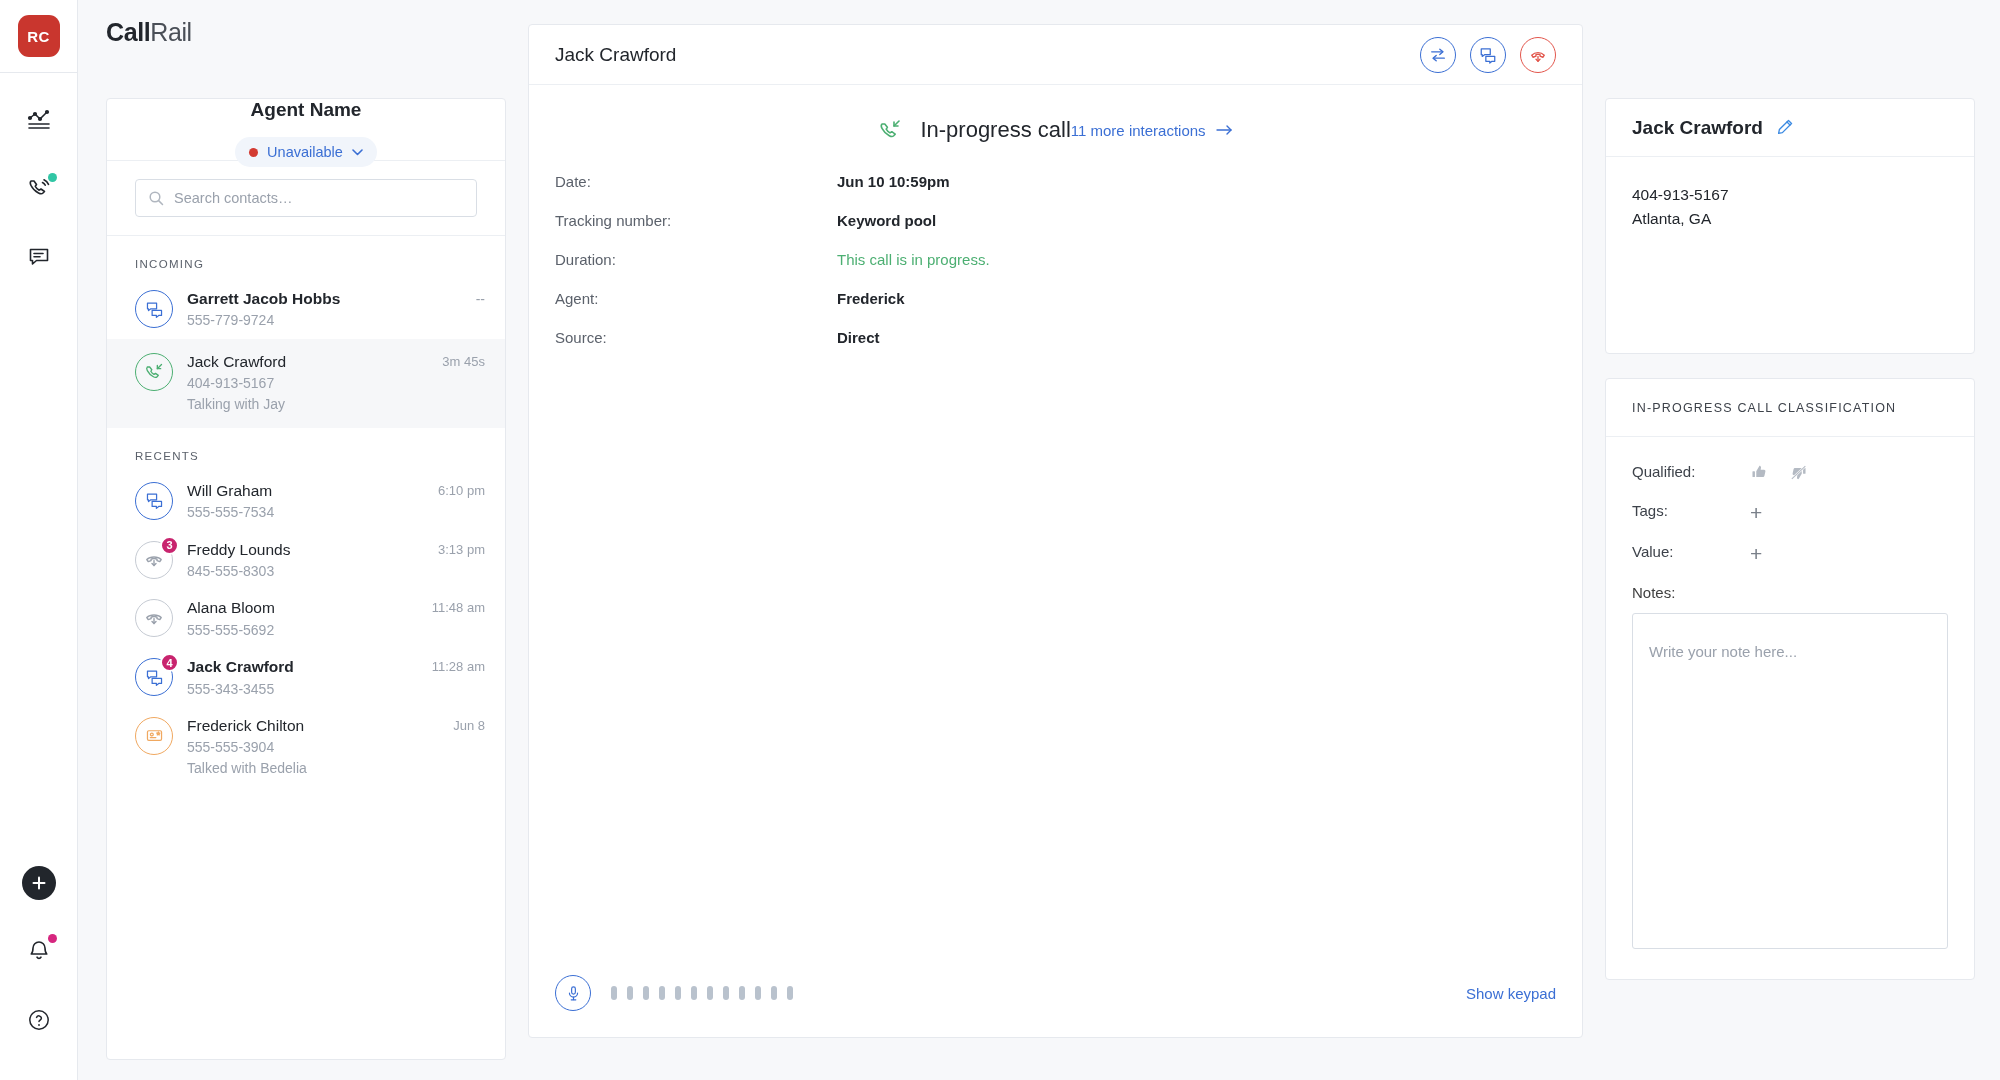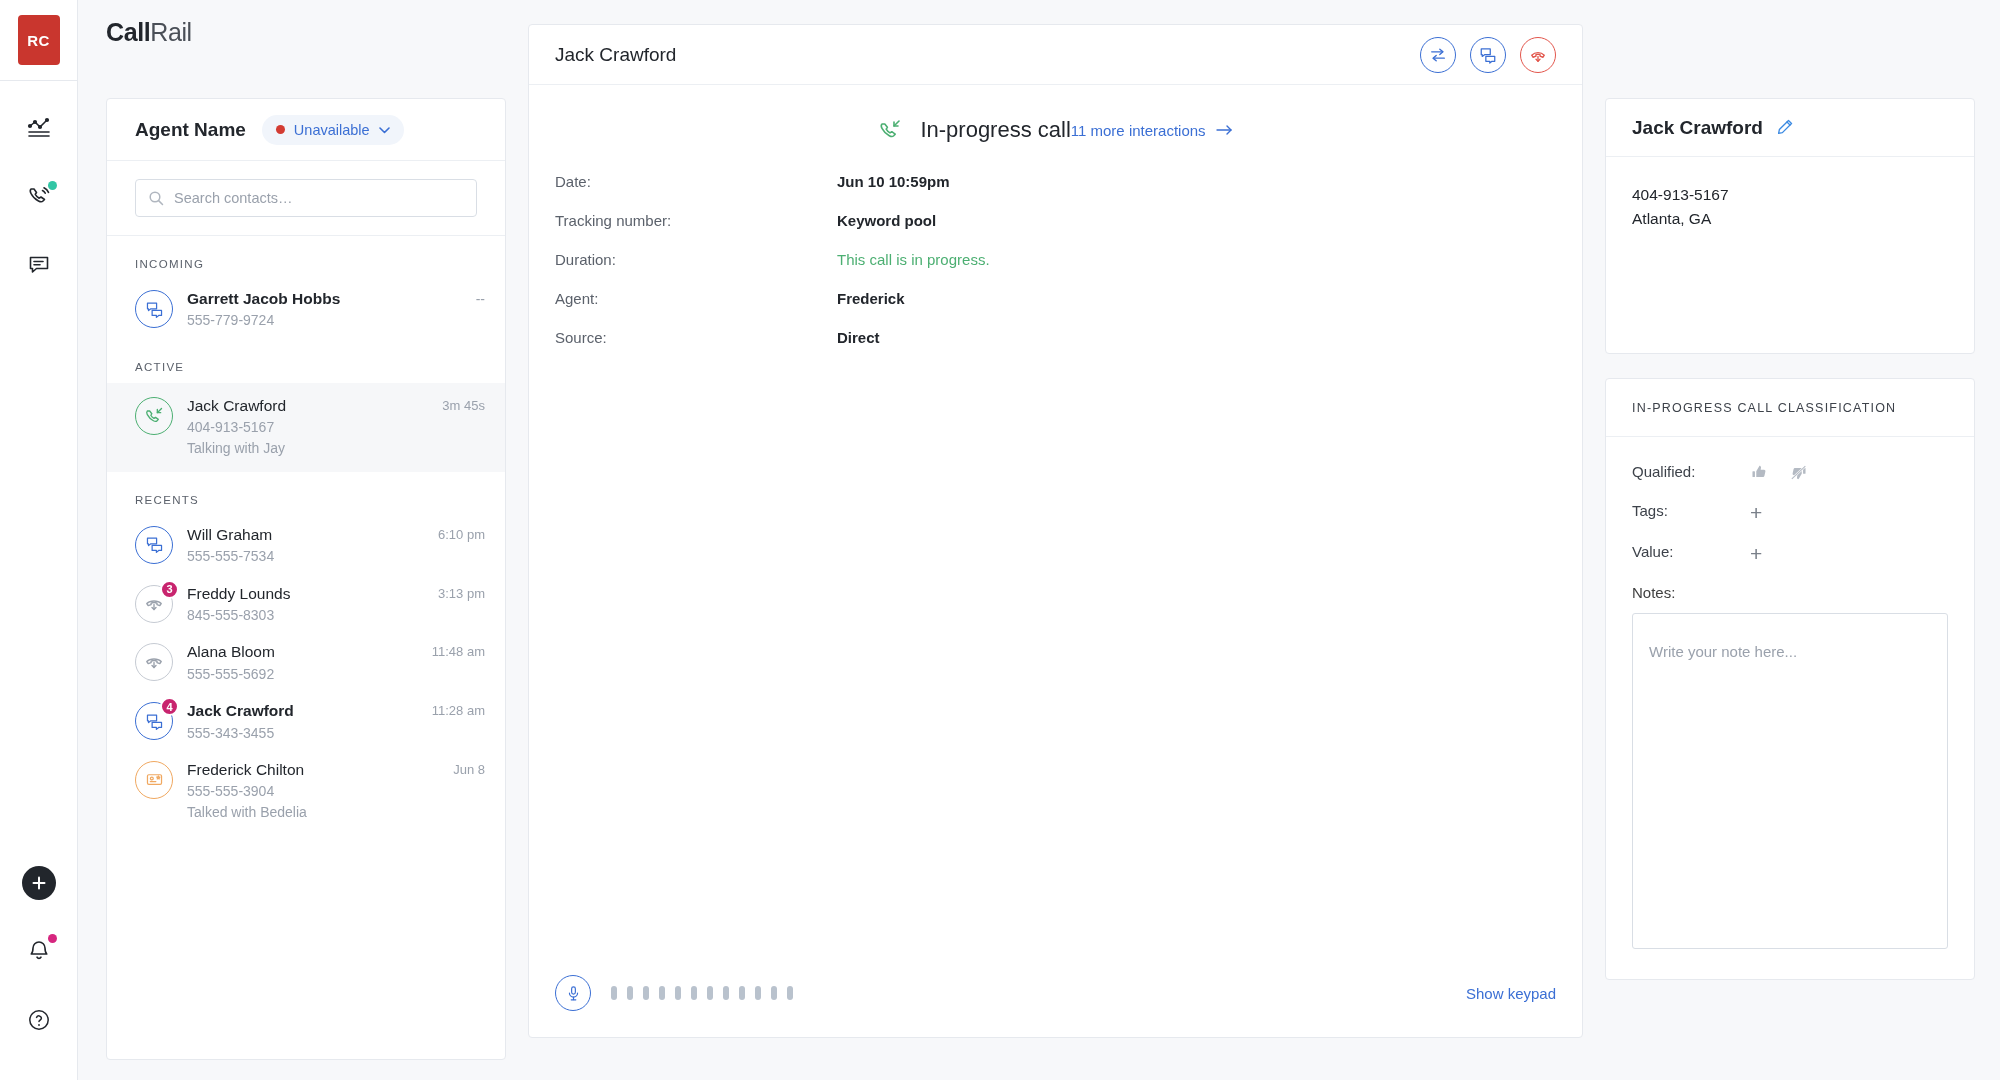--- a/index.html
+++ b/index.html
@@ -13,21 +13,21 @@
   .app { display: flex; width: 2000px; height: 1080px; }
 
   
   .rail {
     width: 78px; min-width: 78px; height: 1080px;
     background: #ffffff;
     border-right: 1px solid #e6e9ee;
     display: flex; flex-direction: column; align-items: center;
   }
   .rail-logo {
-    width: 42px; height: 50px; border-radius: 4px;
+    width: 42px; height: 42px; border-radius: 11px;
     background: #c9362e; color: #fff;
     display: flex; align-items: center; justify-content: center;
     font-size: 15px; font-weight: bold; letter-spacing: .3px;
     margin-top: 15px; margin-bottom: 15px;
   }
   .rail-sep { width: 100%; height: 1px; background: #e6e9ee; }
   .rail-icons { display: flex; flex-direction: column; align-items: center; padding-top: 28px; gap: 28px; }
   .rail-btn { position: relative; width: 40px; height: 40px; display: flex; align-items: center; justify-content: center; cursor: pointer; }
   .rail-dot {
     position: absolute; top: 4px; right: 2px;
@@ -55,21 +55,21 @@
 
   
   .col-contacts {
     width: 400px; min-width: 400px;
     margin-top: 98px; height: 962px;
     background: #fff; border: 1px solid #e6e9ee; border-radius: 4px;
     display: flex; flex-direction: column; overflow: hidden;
   }
   .agent-head {
     height: 62px; display: flex; align-items: center; padding: 0 28px;
-    border-bottom: 1px solid #eceff3; gap: 16px;
+    border-bottom: 1px solid #eceff3; gap: 16px; flex-direction: column;
   }
   .agent-name { font-size: 19px; font-weight: bold; color: #22262c; }
   .status-pill {
     display: flex; align-items: center; gap: 9px;
     background: #f1f5fb; border-radius: 20px;
     padding: 7px 14px; cursor: pointer;
   }
   .status-dot { width: 9px; height: 9px; border-radius: 50%; background: #d33b32; }
   .status-label { color: #3b6fd4; font-size: 14.5px; }
   .chev { color: #3b6fd4; font-size: 12px; line-height: 1; }
@@ -322,21 +322,20 @@
                 </span>
 
        </div>
        <div class="c-body">
          <div class="c-name bold">Garrett Jacob Hobbs</div>
          <div class="c-phone">555-779-9724</div>
 
        </div>
        <div class="c-time dash">--</div>
             </div>
-            <div class="group-label">ACTIVE</div>
             <div class="contact active-row">
               <div class="avatar green">
          <span>
                   <svg width="20" height="20" viewBox="0 0 24 24" fill="none" stroke="#4caf72" stroke-width="1.6" stroke-linecap="round" stroke-linejoin="round">
       <path d="M4 6c-1 1-1 2.5 0 4.4 1.6 3.1 4.2 5.7 7.3 7.3 1.9 1 3.4 1 4.4 0l1.5-1.6-3.4-2.4-1.8 1.2c-1.6-.9-2.9-2.2-3.8-3.8l1.2-1.8L6.8 6z"></path>
       <line x1="21" y1="3" x2="16" y2="8"></line>
                     <polyline points="16,4 16,8 20,8"></polyline>
                   </svg>
                 </span>
 

